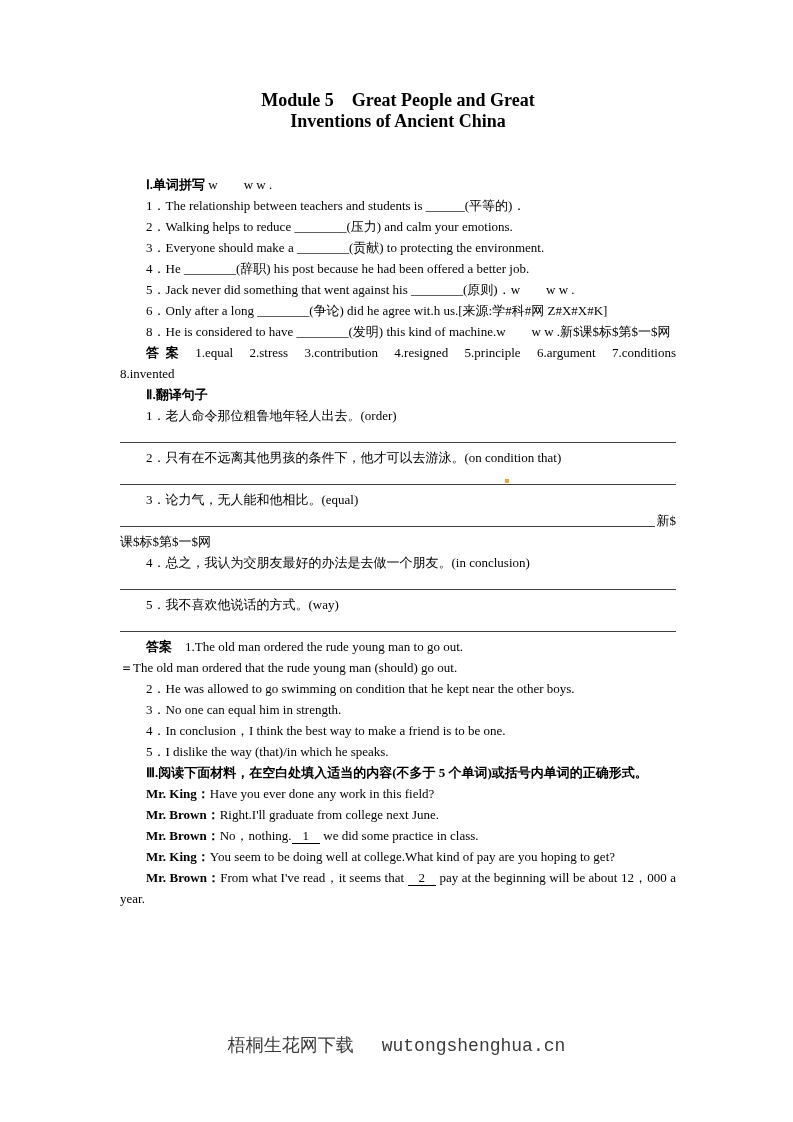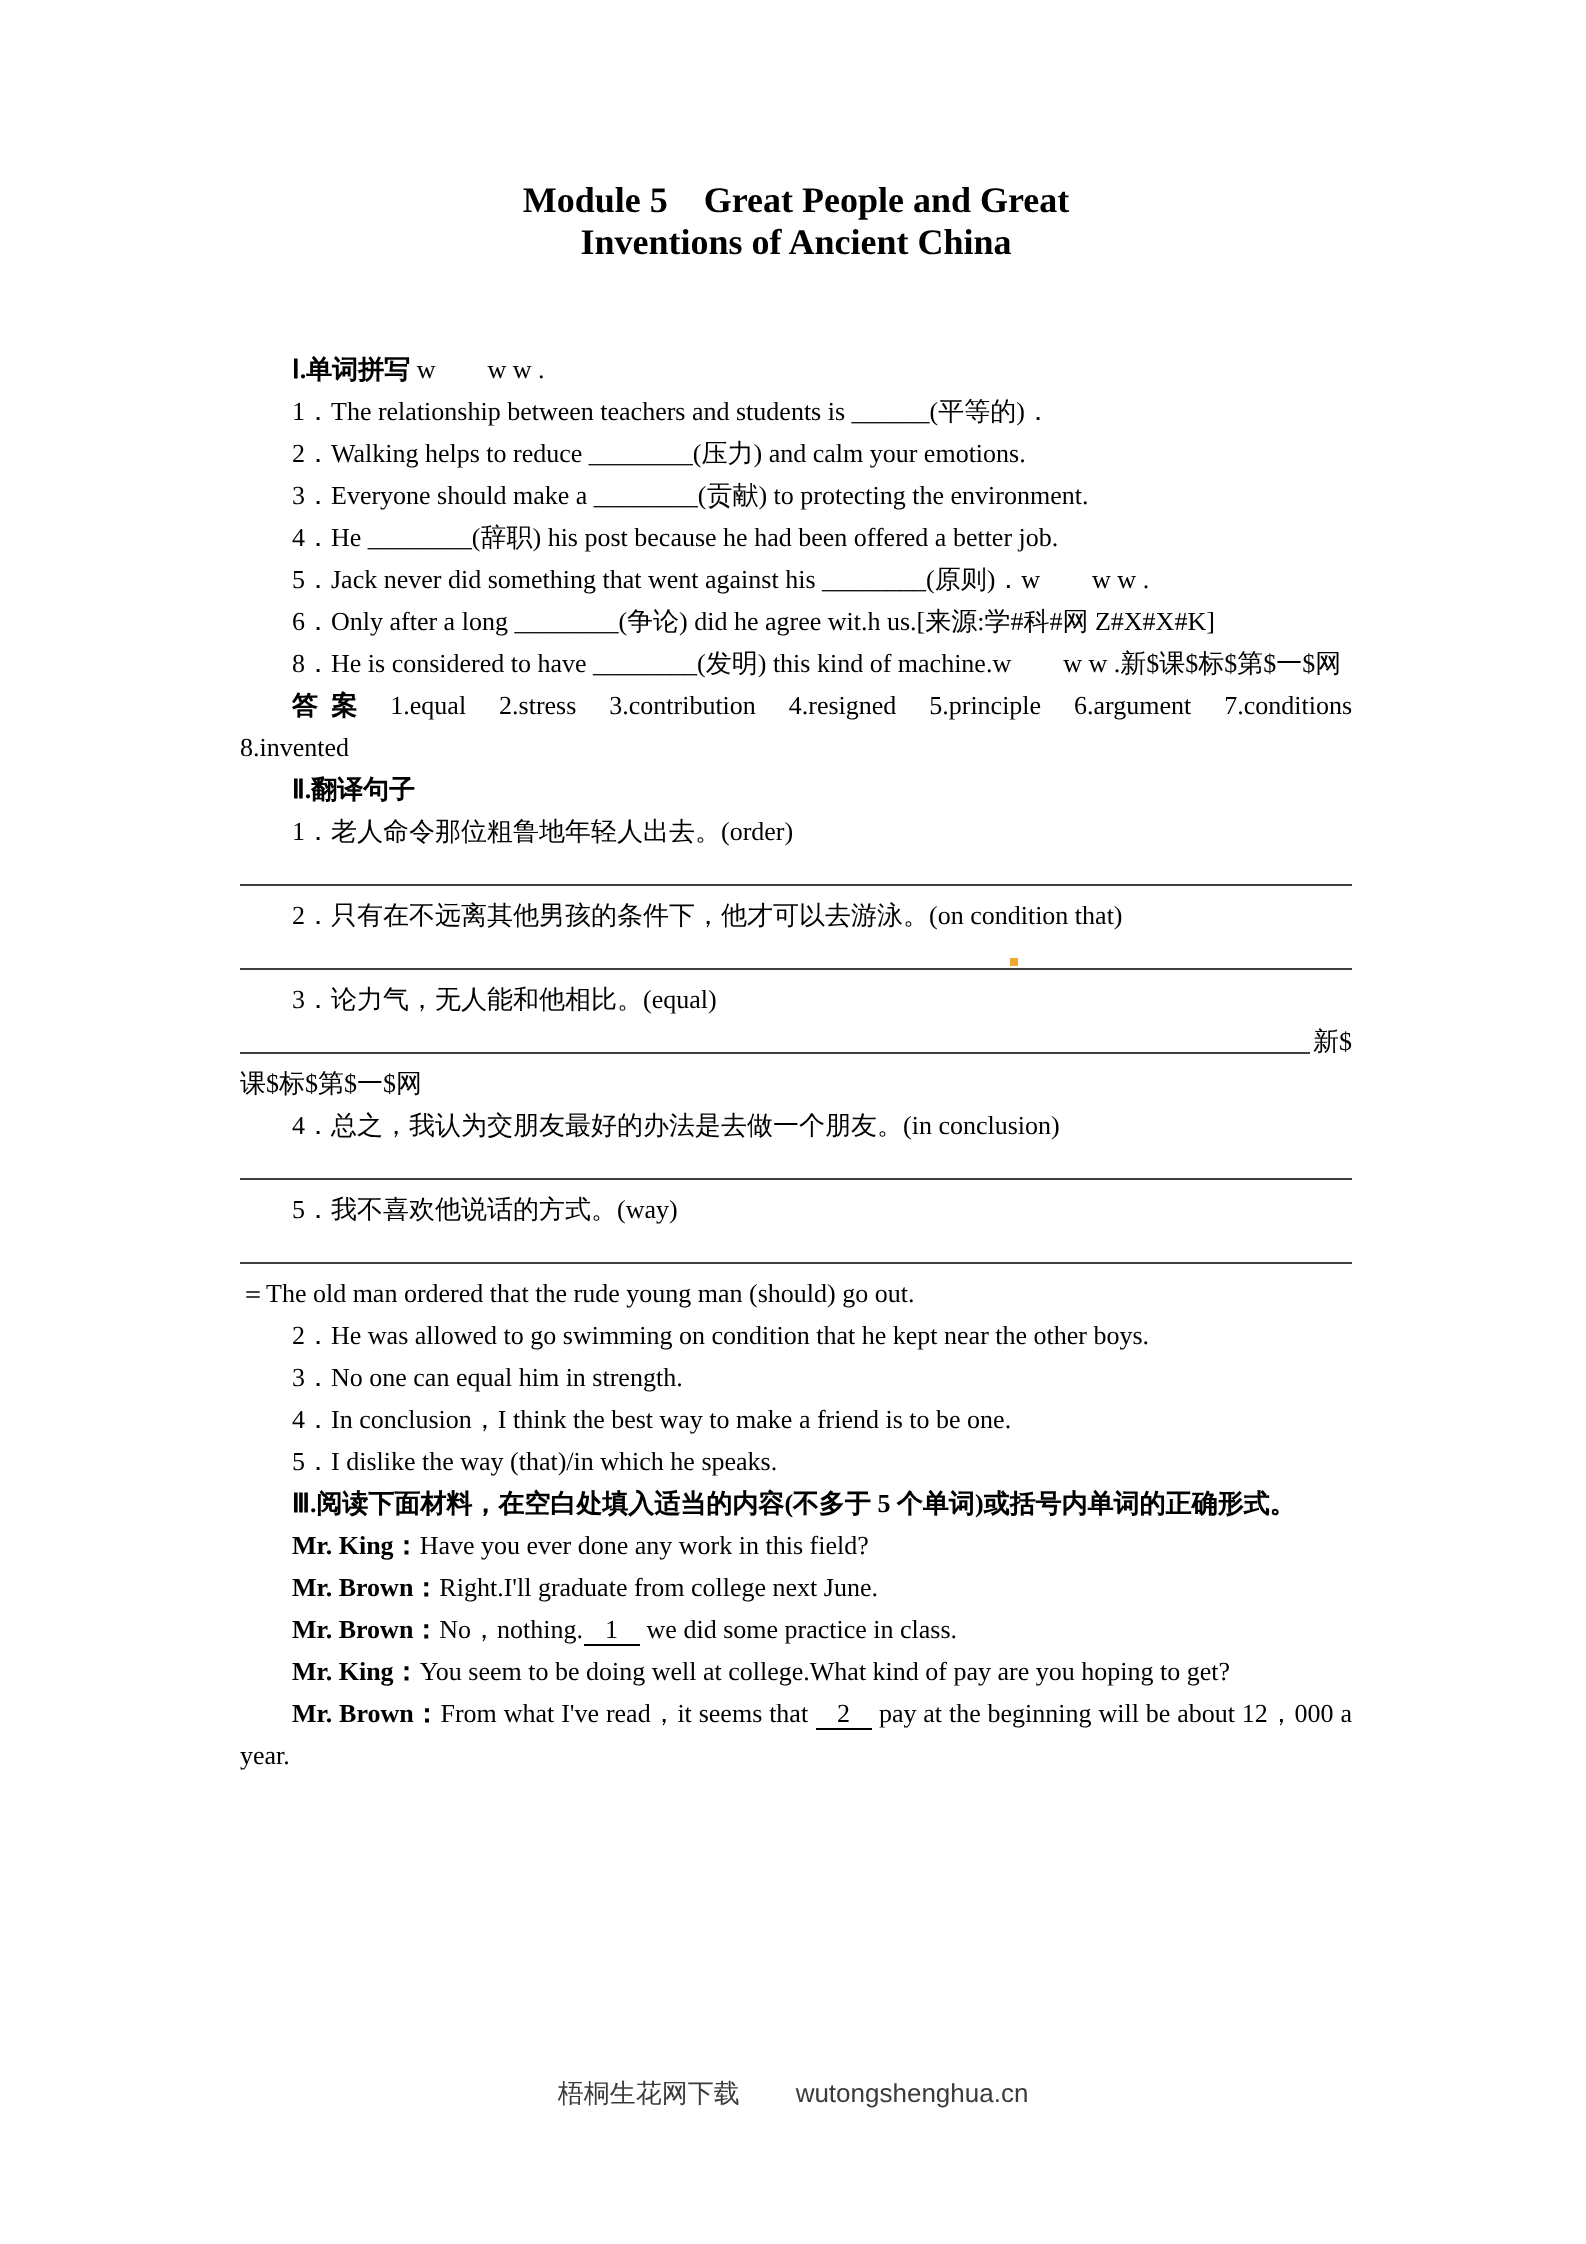--- a/index.html
+++ b/index.html
@@ -60,22 +60,22 @@
   .blank-num {
     border-bottom: 1px solid #000;
     padding: 0 11px;
   }
   .footer {
     position: absolute;
     top: 1036px;
     left: 0;
     width: 100%;
     text-align: center;
-    font-family: Liberation Sans, sans-serif;
-    font-size: 13px;
+    font-family: Liberation Mono, monospace;
+    font-size: 18px;
     color: #3a3a3a;
   }
   .footer-url { margin-left: 28px; }
 </style>
 </head>
 <body>
 
 <div class="page">
   <div class="content">
 
@@ -123,20 +123,21 @@
         <div class="rule-row">
           <div class="rule" style="border-bottom-color: rgb(63, 63, 63);"></div>
         </div>
         <p class="para">5．我不喜欢他说话的方式。(way)</p>
         <div class="rule-row">
           <div class="rule" style="border-bottom-color: rgb(63, 63, 63);"></div>
         </div>
       </div>
 
     <div id="s2-answers">
+        <p class="para"><b>答案</b><span>　1.The old man ordered the rude young man to go out.</span></p>
         <p class="para noindent">＝The old man ordered that the rude young man (should) go out.</p>
         <p class="para">2．He was allowed to go swimming on condition that he kept near the other boys.</p>
         <p class="para">3．No one can equal him in strength.</p>
         <p class="para">4．In conclusion，I think the best way to make a friend is to be one.</p>
         <p class="para">5．I dislike the way (that)/in which he speaks.</p>
       </div>
 
     <p class="para"><b>Ⅲ.阅读下面材料，在空白处填入适当的内容(不多于 5 个单词)或括号内单词的正确形式。</b></p>
 
     <div id="s3-dialogue">

